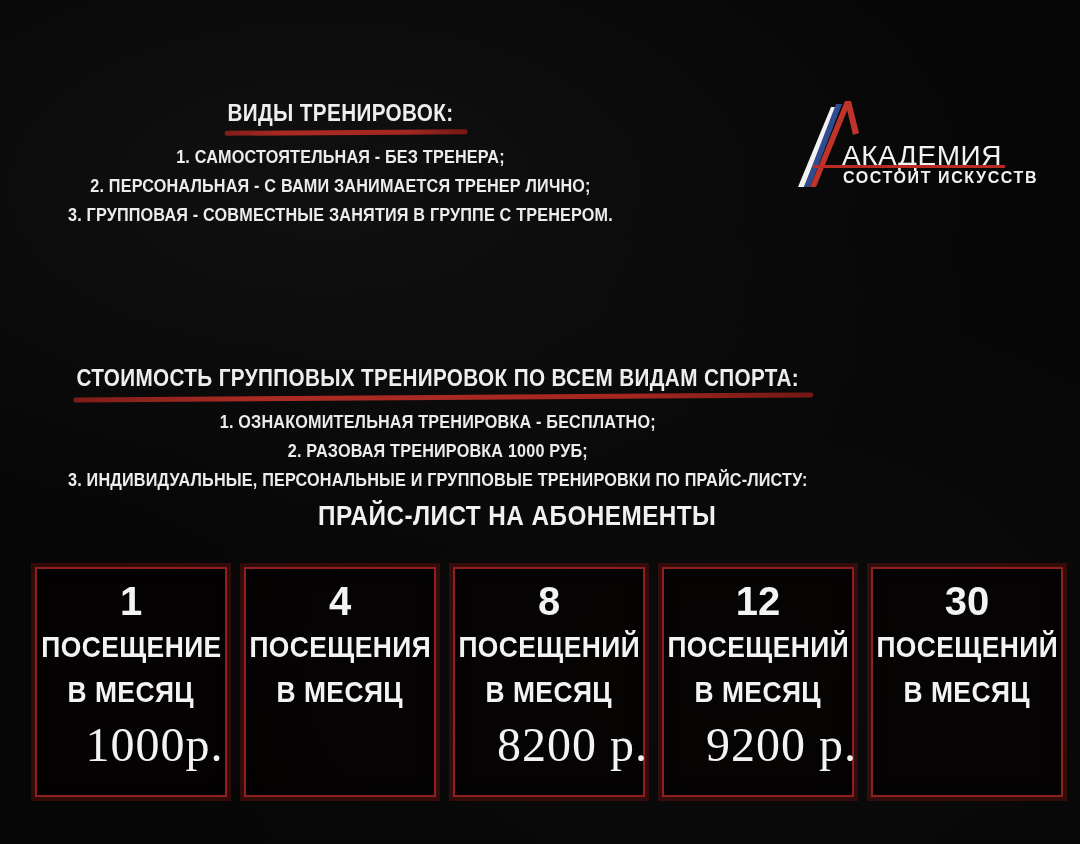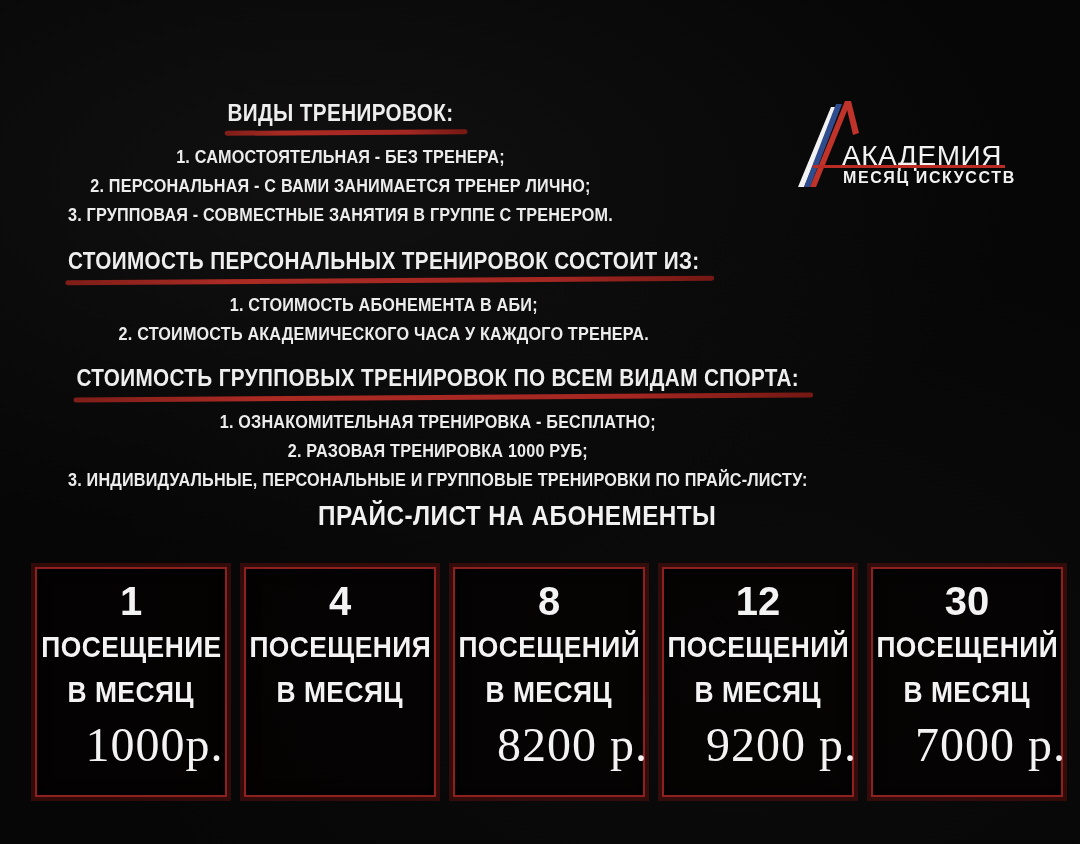--- a/index.html
+++ b/index.html
@@ -71,39 +71,32 @@
 
   <div class="logo">
     <svg width="66" height="95" viewBox="0 0 66 95" aria-hidden="true">
       <polygon points="3,90 36,10 42,10 9,90" fill="#f2f2f2"></polygon>
       <polygon points="9,90 41,7 47,7 15,90" fill="#2e4c8e"></polygon>
       <polygon points="15,90 50,4 56,4 21,90" fill="#c0332b"></polygon>
       <polygon points="50,4 56,4 64,36 58,38" fill="#c0332b"></polygon>
     </svg>
     <div class="logo-line1">АКАДЕМИЯ</div>
     <div class="logo-rule"></div>
-    <div class="logo-line2">МЕСЯЦ ИСКУССТВ</div>
+    <div class="logo-line2">СОСТОИТ ИСКУССТВ</div>
   </div>
 
   <section class="sec" style="top:100px">
     <h2><span class="u">ВИДЫ ТРЕНИРОВОК:</span></h2>
     <div class="items">
       <div>1. САМОСТОЯТЕЛЬНАЯ - БЕЗ ТРЕНЕРА;</div>
       <div>2. ПЕРСОНАЛЬНАЯ - С ВАМИ ЗАНИМАЕТСЯ ТРЕНЕР ЛИЧНО;</div>
       <div>3. ГРУППОВАЯ - СОВМЕСТНЫЕ ЗАНЯТИЯ В ГРУППЕ С ТРЕНЕРОМ.</div>
     </div>
   </section>
 
-  <section class="sec" style="top:248px">
-    <h2><span class="u">СТОИМОСТЬ ПЕРСОНАЛЬНЫХ ТРЕНИРОВОК СОСТОИТ ИЗ:</span></h2>
-    <div class="items">
-      <div>1. СТОИМОСТЬ АБОНЕМЕНТА В АБИ;</div>
-      <div>2. СТОИМОСТЬ АКАДЕМИЧЕСКОГО ЧАСА У КАЖДОГО ТРЕНЕРА.</div>
-    </div>
-  </section>
 
   <section class="sec" style="top:365px">
     <h2><span class="u">СТОИМОСТЬ ГРУППОВЫХ ТРЕНИРОВОК ПО ВСЕМ ВИДАМ СПОРТА:</span></h2>
     <div class="items">
       <div>1. ОЗНАКОМИТЕЛЬНАЯ ТРЕНИРОВКА - БЕСПЛАТНО;</div>
       <div>2. РАЗОВАЯ ТРЕНИРОВКА 1000 РУБ;</div>
       <div>3. ИНДИВИДУАЛЬНЫЕ, ПЕРСОНАЛЬНЫЕ И ГРУППОВЫЕ ТРЕНИРОВКИ ПО ПРАЙС-ЛИСТУ:</div>
     </div>
   </section>
 
@@ -137,17 +130,16 @@
       <div class="num">12</div>
       <div class="unit">ПОСЕЩЕНИЙ</div>
       <div class="period">В МЕСЯЦ</div>
       <div class="price">9200 р.</div>
     </div>
 
     <div class="card">
       <div class="num">30</div>
       <div class="unit">ПОСЕЩЕНИЙ</div>
       <div class="period">В МЕСЯЦ</div>
-      <div class="price">7000 р.</div>
     </div>
 
   </div>
 </div>
 
 </body></html>

